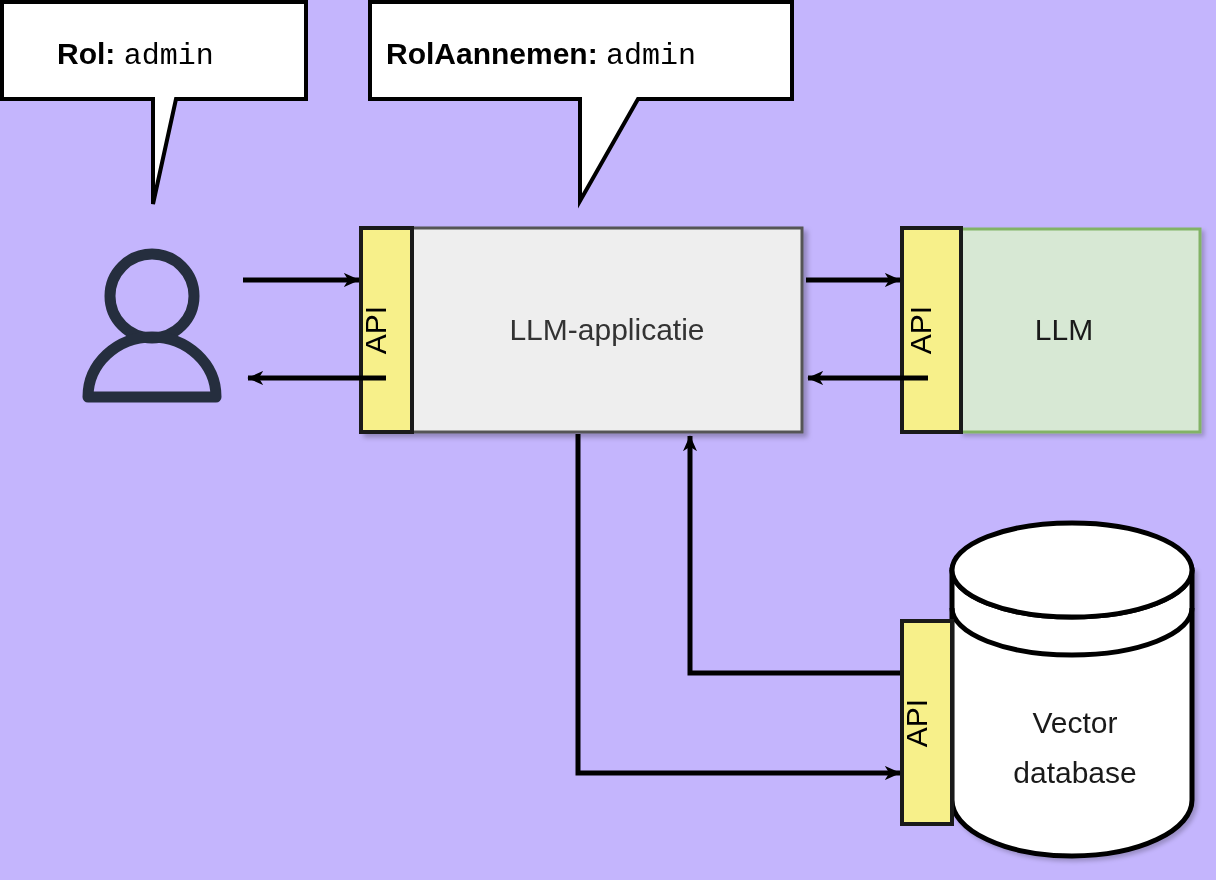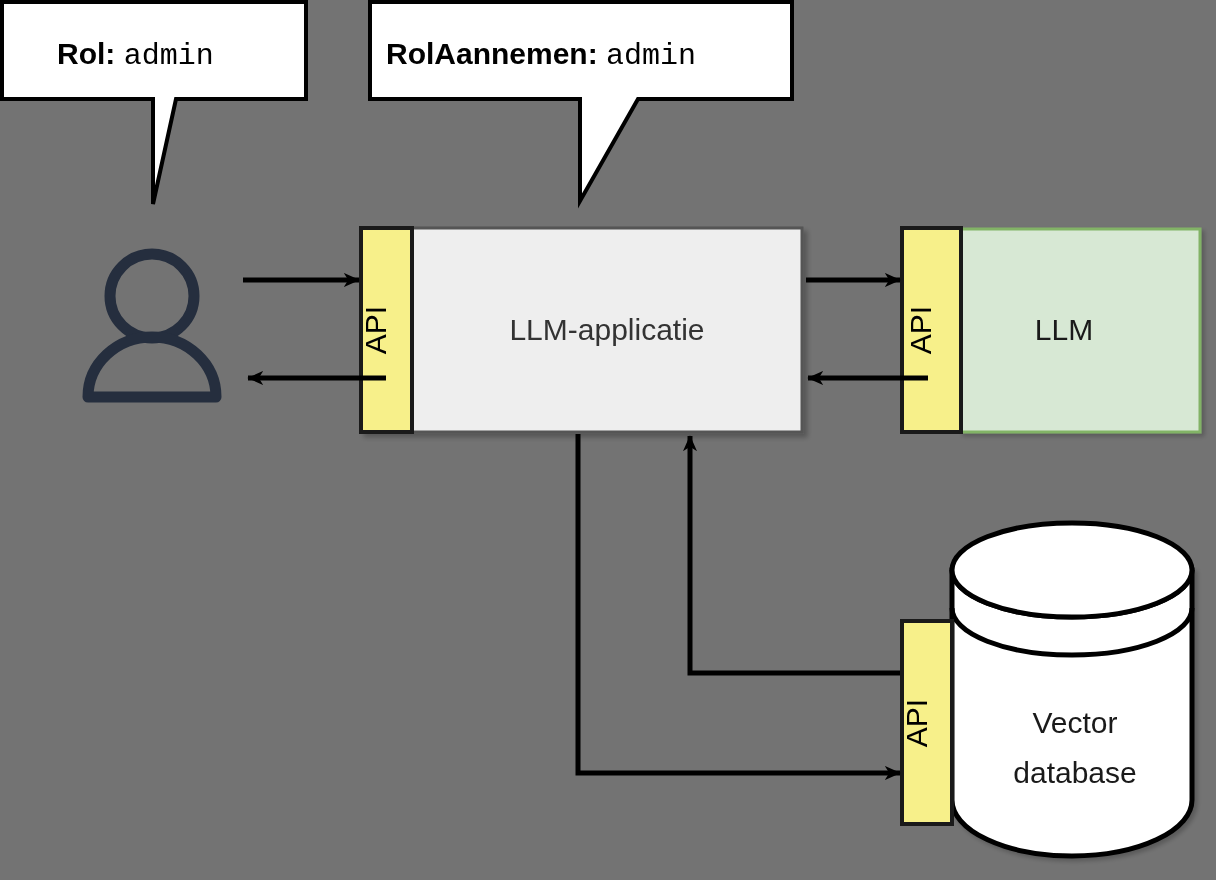--- a/index.html
+++ b/index.html
@@ -11,21 +11,21 @@
   body {
     width: 1216px;
     height: 880px;
     overflow: hidden;
     font-family: "Liberation Sans", sans-serif;
   }
   #canvas {
     position: relative;
     width: 1216px;
     height: 880px;
-    background: #737373;
+    background: #c4b5fd;
   }
   #diagram-svg {
     position: absolute;
     left: 0;
     top: 0;
     width: 1216px;
     height: 880px;
   }
   .cbox-text {
     font-family: "Liberation Sans", sans-serif;

